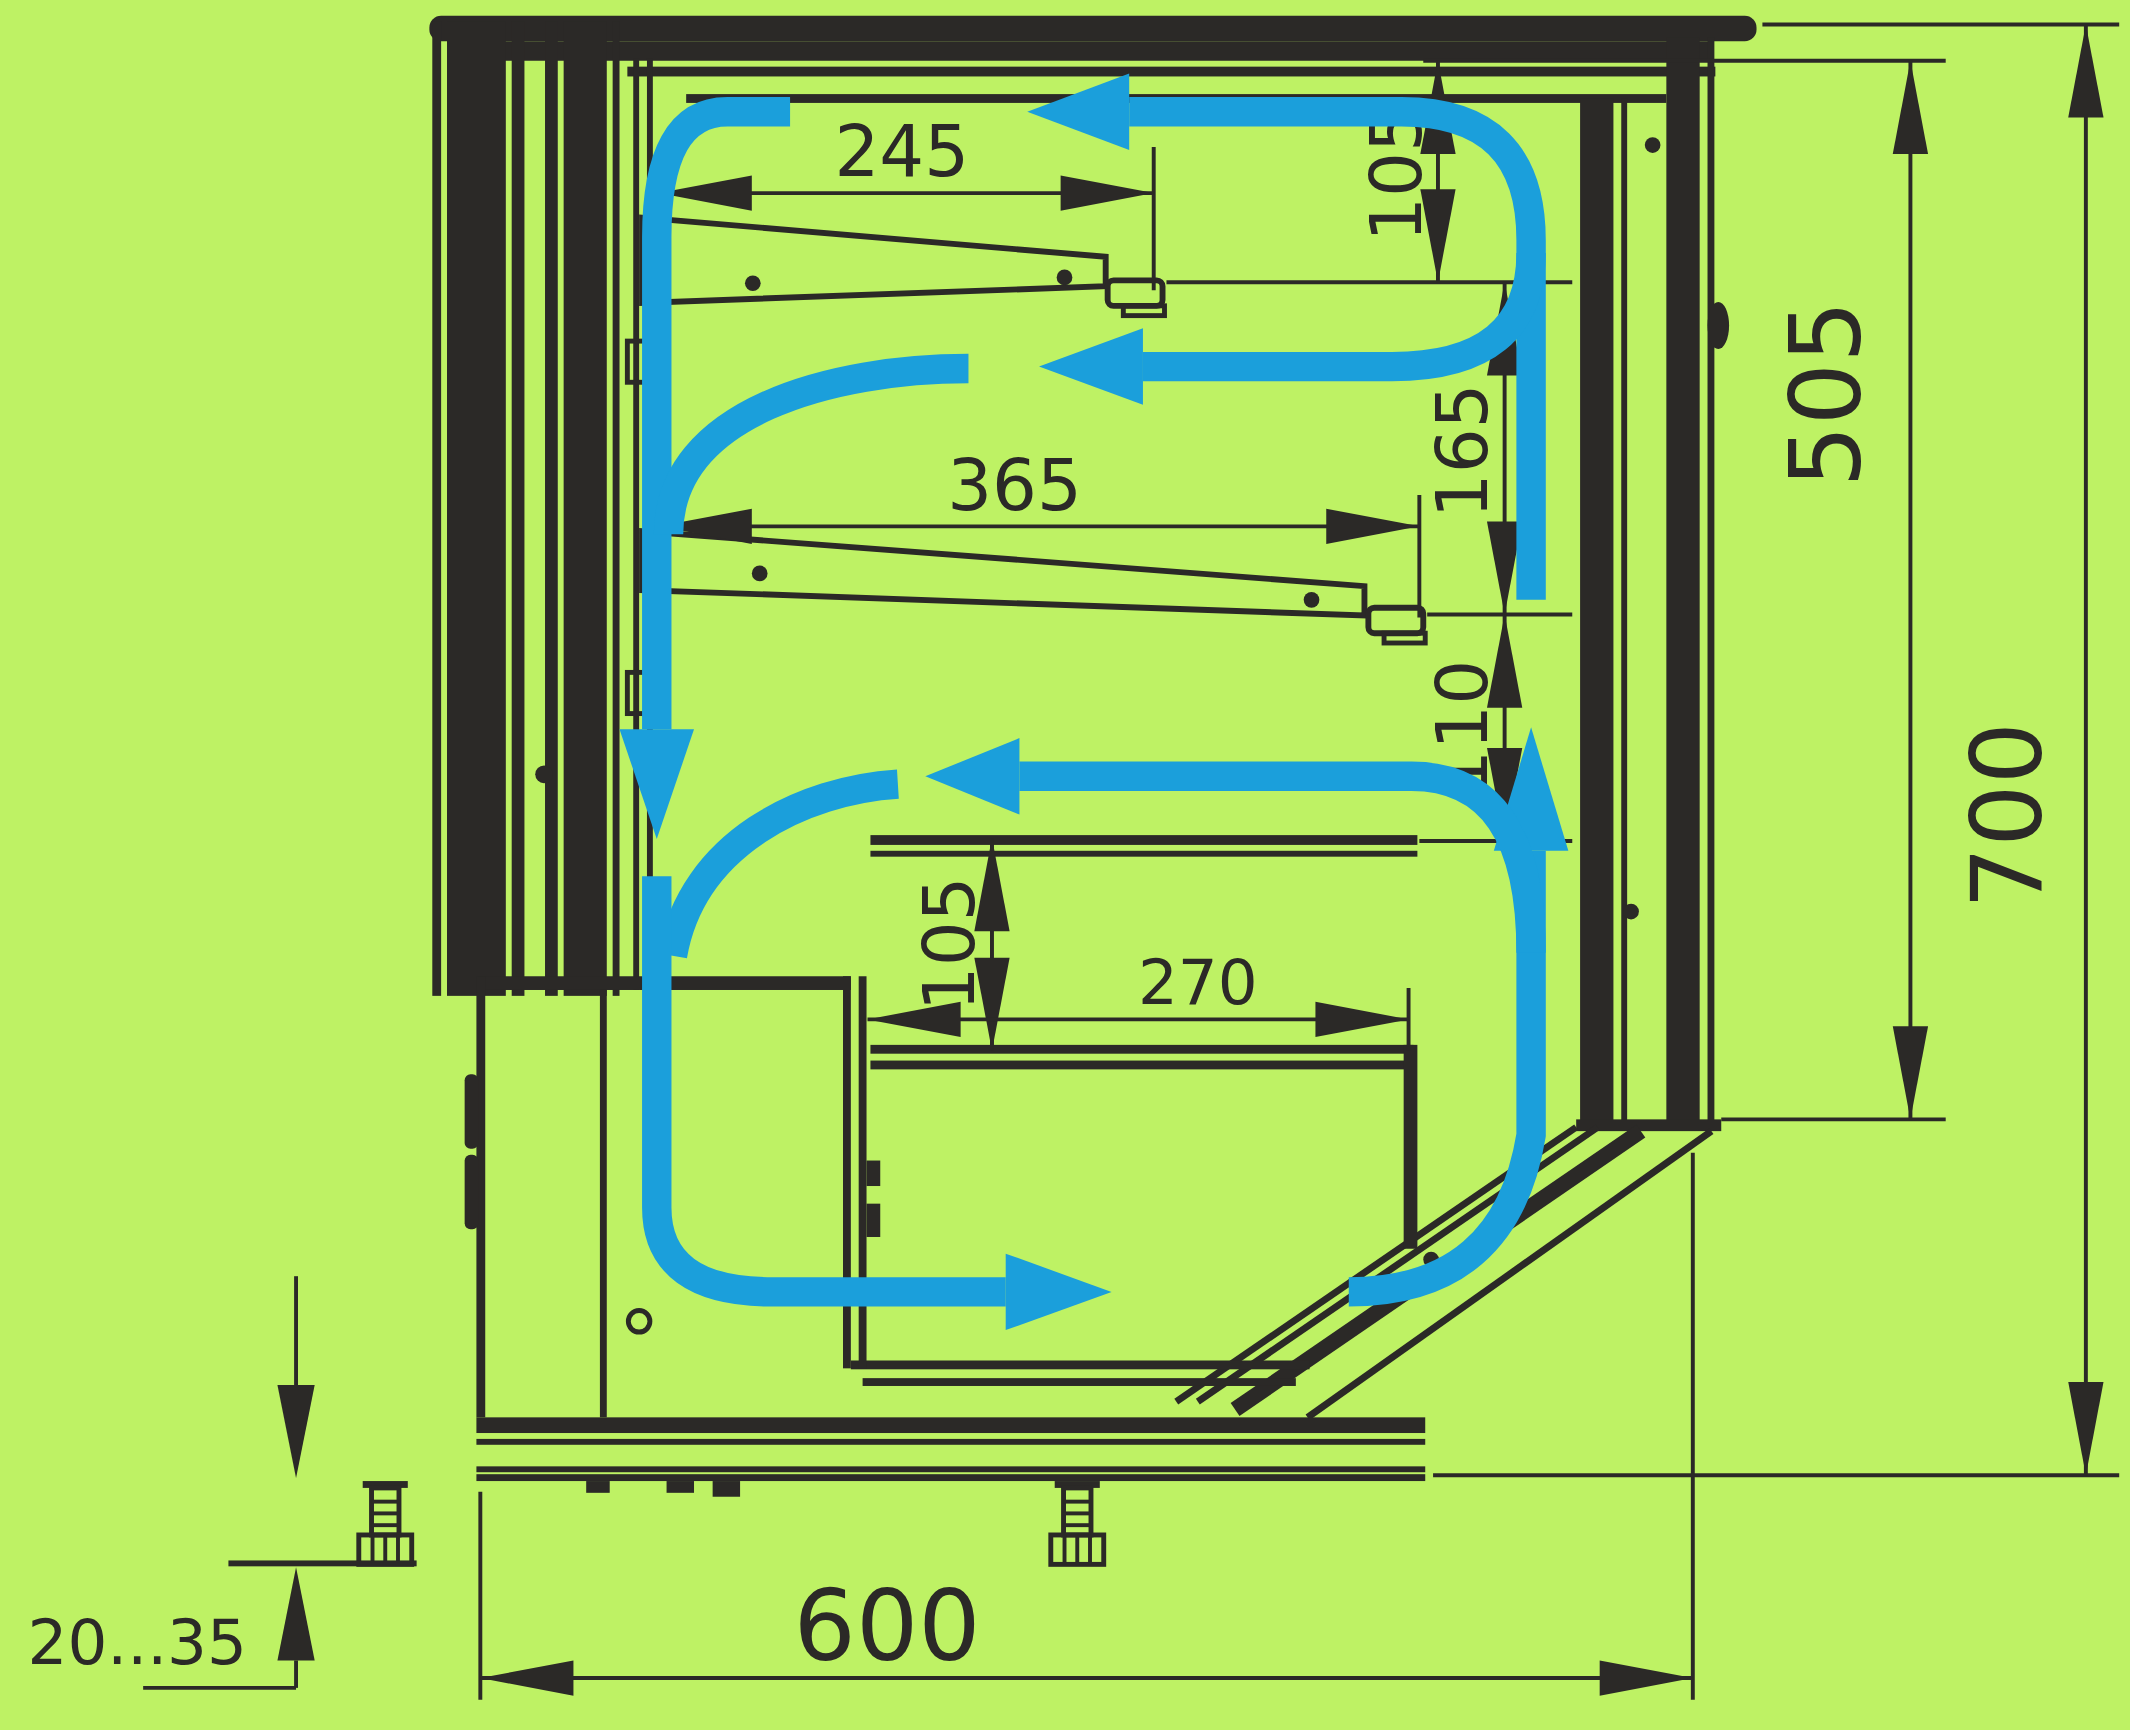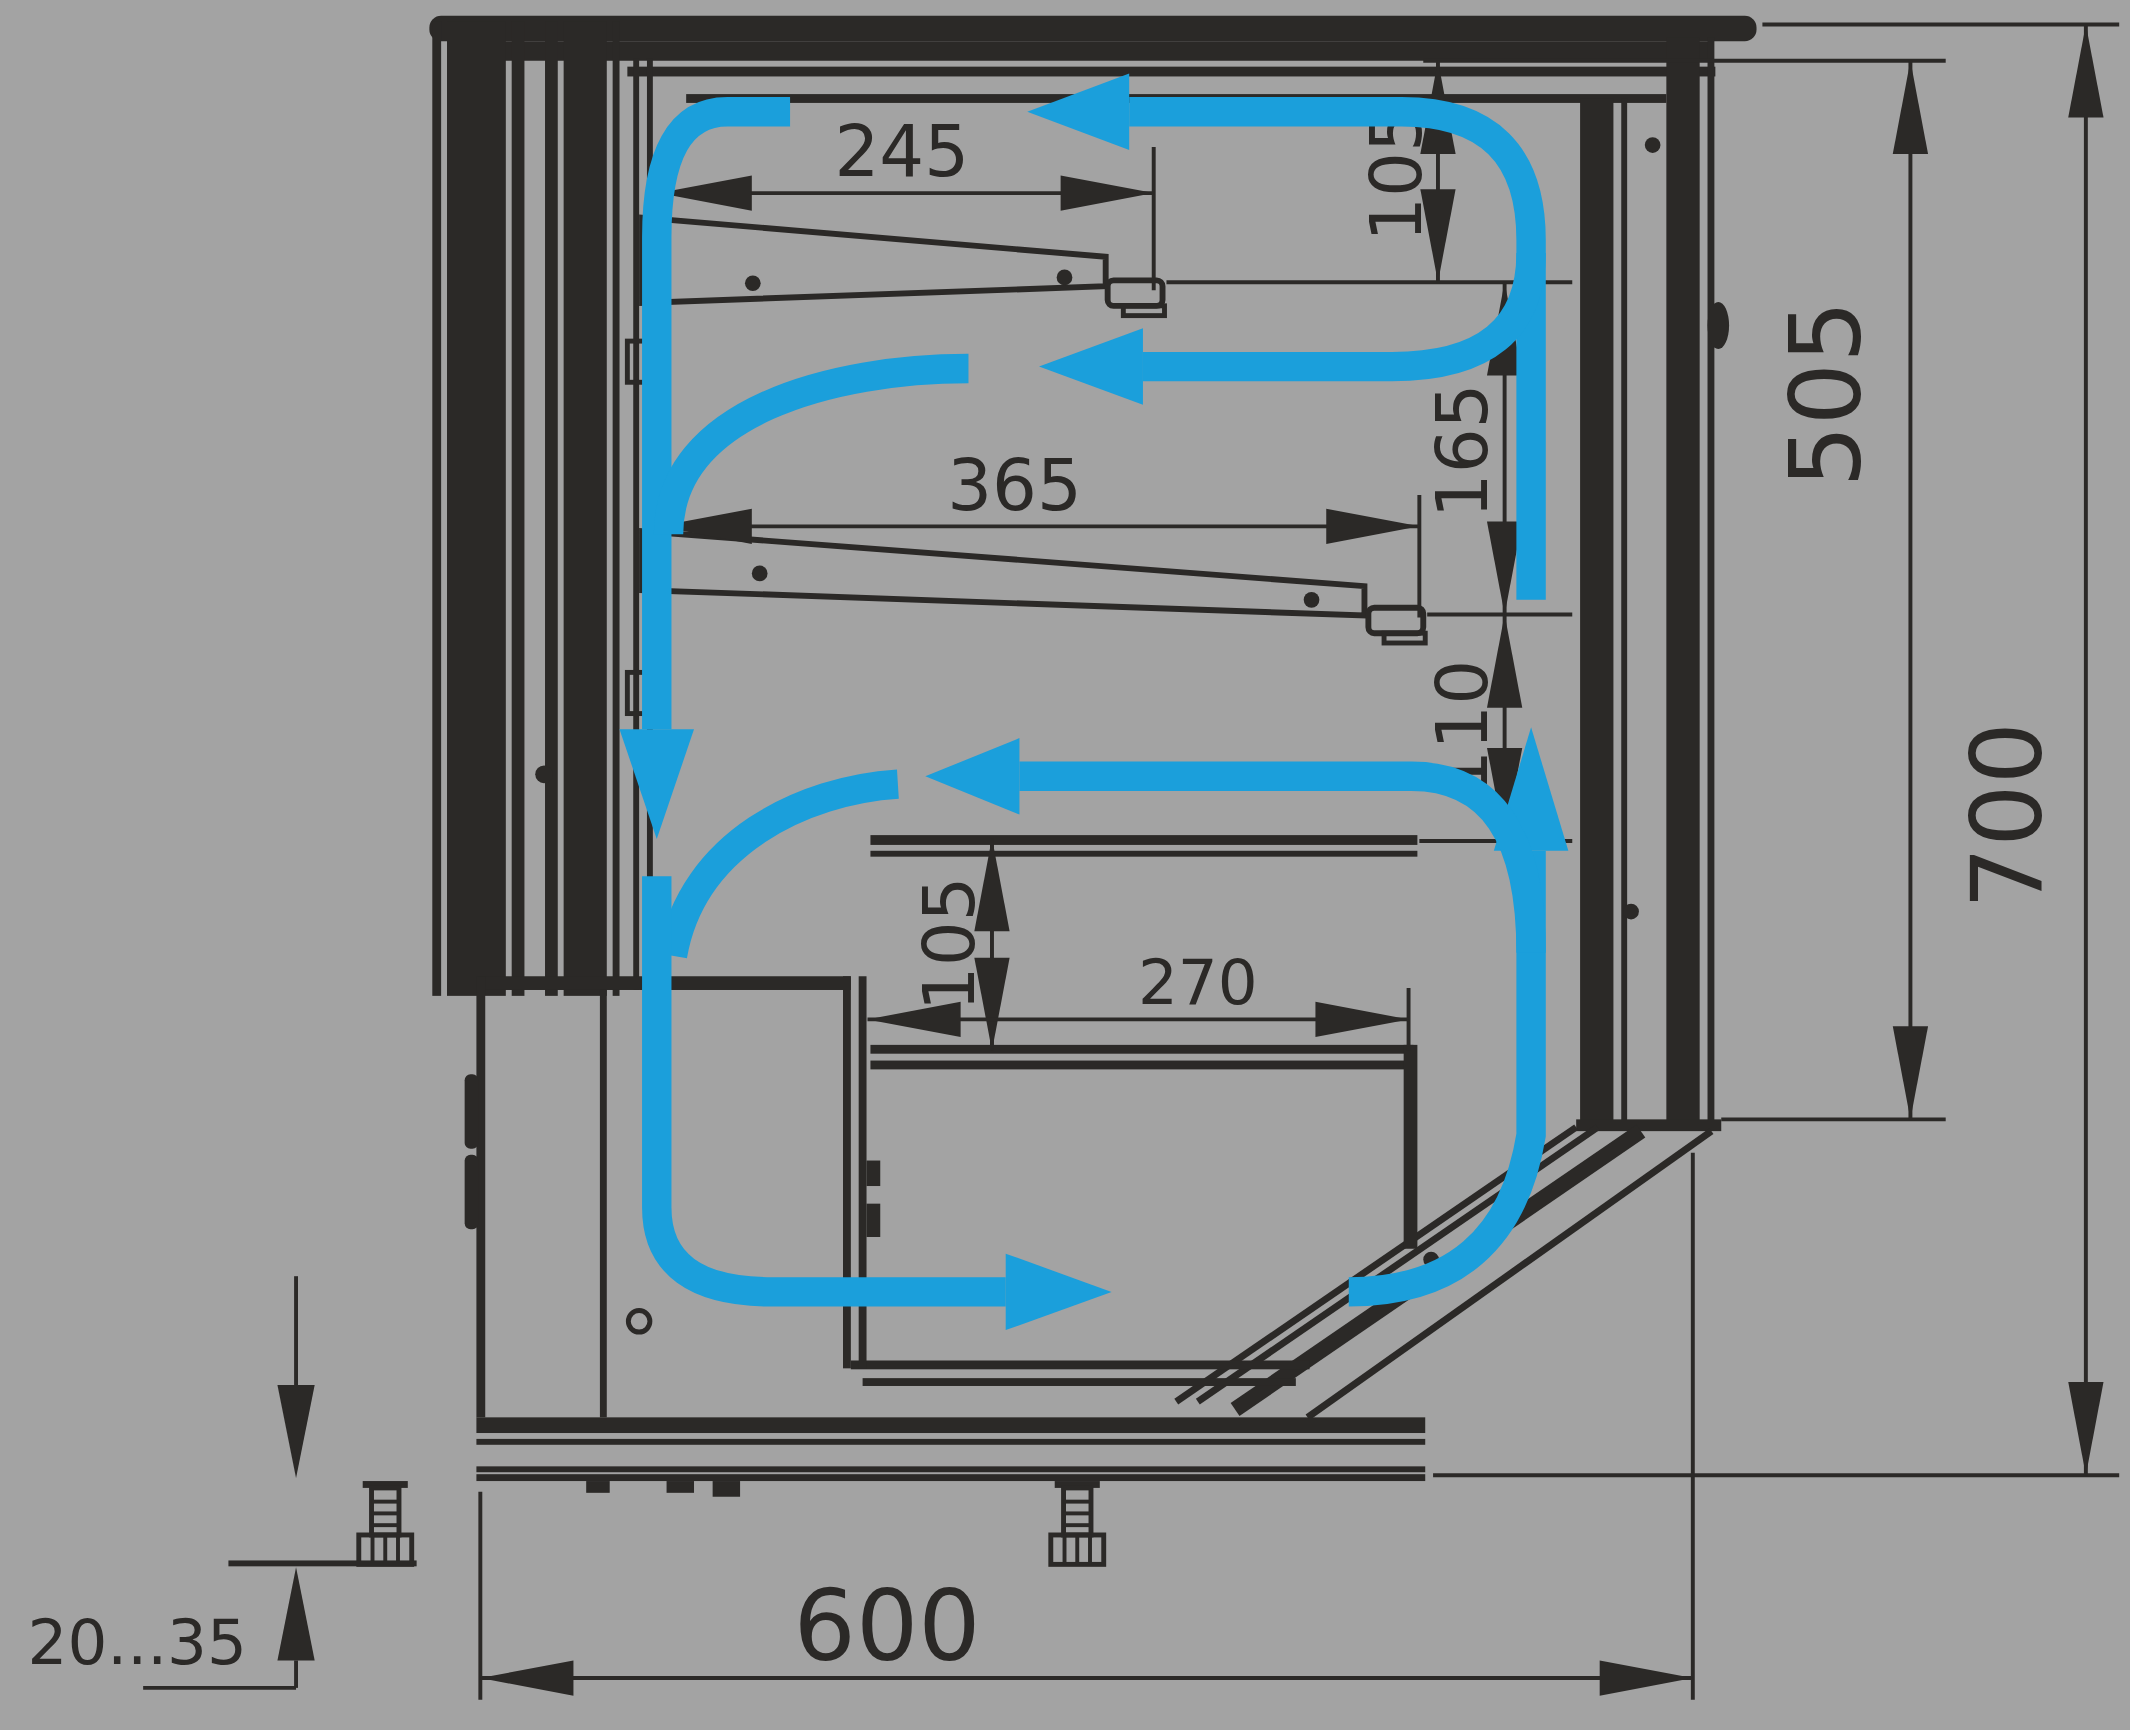--- a/index.html
+++ b/index.html
@@ -1,17 +1,17 @@
 <!DOCTYPE html>
 <html><head>
 <meta charset="utf-8">
 <style>
   html,body{margin:0;padding:0;background:#ffffff;}
   body{font-family:"DejaVu Sans", sans-serif;}
-  .stage{width:2131px;height:1731px;position:relative;background:#a3a3a3;}
+  .stage{width:2131px;height:1731px;position:relative;background:#bef264;}
   svg{display:block;}
   text{font-family:"DejaVu Sans", sans-serif;fill:#2b2927;}
   .dim-txt{font-size:72px;}
   .dim-txt-sm{font-size:64px;}
   .dim-txt-lg{font-size:100px;}
   .dim-txt-foot{font-size:64px;}
   .ink-stroke{stroke:currentColor;fill:none;}
   .ink-fill{fill:currentColor;stroke:none;}
   .thin{stroke:currentColor;stroke-width:4;fill:none;}
   .flow-band{stroke:currentColor;stroke-width:30;fill:none;}

